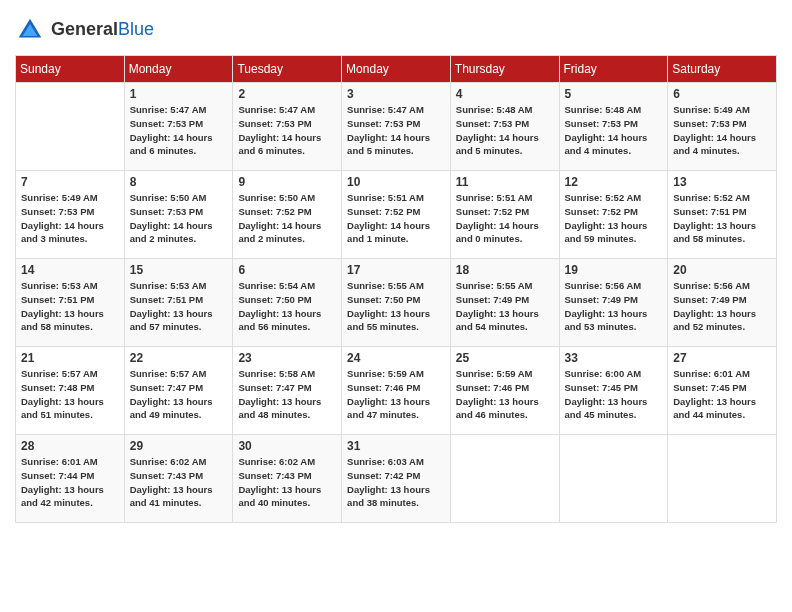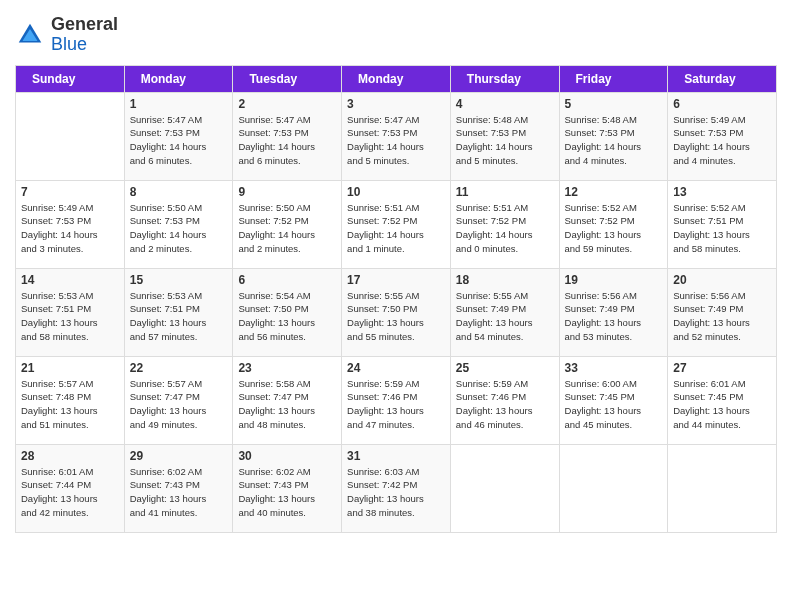--- a/index.html
+++ b/index.html
@@ -16,21 +16,21 @@
       align-items: flex-start;
       margin-bottom: 10px;
     }
     .logo {
       display: flex;
       align-items: center;
       gap: 6px;
     }
     .logo-text {
       display: flex;
-      flex-direction: column;
+      flex-direction: row;
       line-height: 1.1;
     }
     .logo-general {
       font-size: 18px;
       font-weight: bold;
       color: #333;
     }
     .logo-blue {
       font-size: 18px;
       font-weight: normal;
@@ -52,25 +52,25 @@
     .location {
       font-size: 16px;
       color: #555;
     }
     table {
       width: 100%;
       border-collapse: collapse;
       table-layout: fixed;
     }
     thead tr th {
-      background-color: #6d28d9;
+      background-color: #b91c1c;
       color: #fff;
-      padding: 6px 16px;
+      padding: 6px 4px;
       font-size: 12px;
-      font-weight: bold;
+      font-weight: normal;
       text-align: left;
       border: 1px solid #ddd;
     }
     tbody tr td {
       vertical-align: top;
       border: 1px solid #ddd;
       padding: 4px 5px;
       height: 88px;
       font-size: 10px;
       color: #333;
@@ -82,20 +82,21 @@
     .day-number {
       font-weight: bold;
       font-size: 12px;
       display: block;
       margin-bottom: 2px;
     }
     .day-info {
       font-size: 9.5px;
       line-height: 1.45;
       color: #333;
+      font-weight: bold;
     }
     .empty-cell {
       background: #fff !important;
     }
   </style>
 </head>
 <body>
 
 <div class="header">
   <div class="logo">

